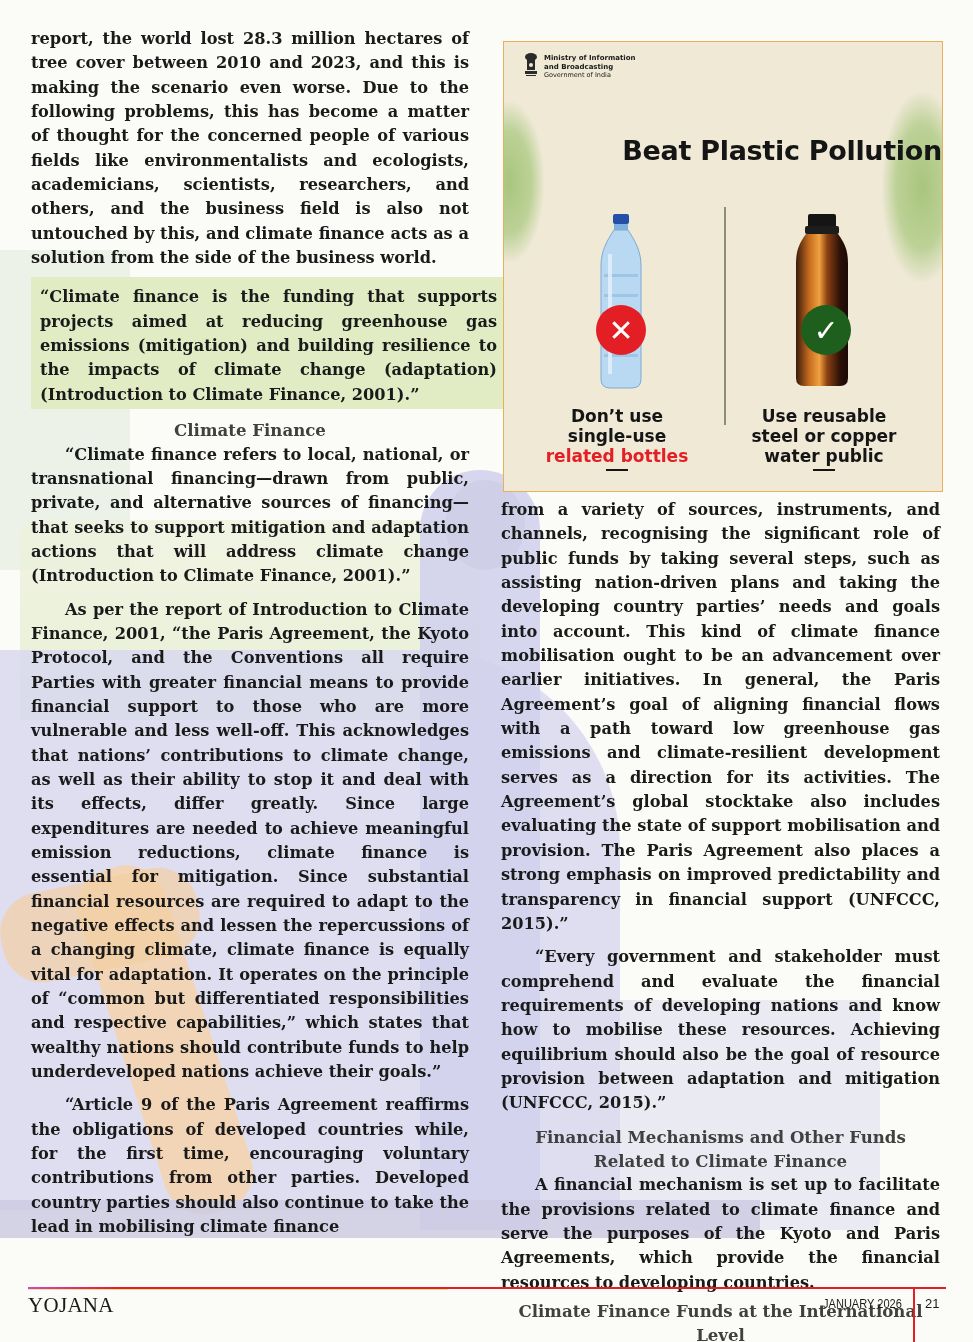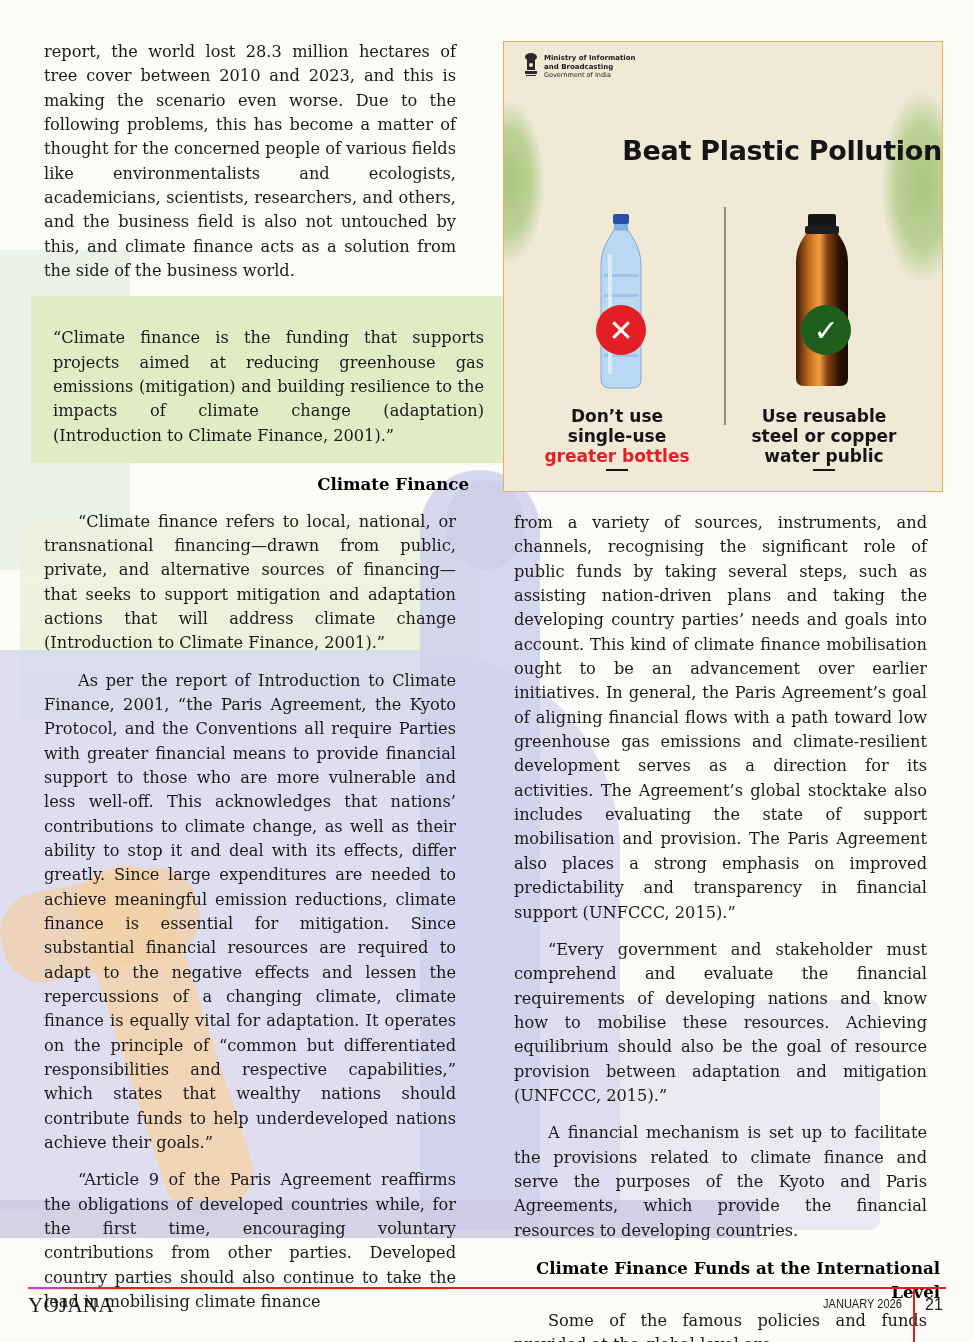--- a/index.html
+++ b/index.html
@@ -20,35 +20,35 @@
     .bg-head { left: 445px; top: 480px; width: 80px; height: 90px; background: #cfcfe8; border-radius: 50%; }
     .bg-orange { left: 120px; top: 860px; width: 90px; height: 360px; background: #f6d2a8; opacity: 0.8; transform: rotate(-18deg); border-radius: 40px; }
     .bg-orange2 { left: 0; top: 880px; width: 200px; height: 90px; background: #f4cfa2; opacity: 0.7; transform: rotate(-12deg); border-radius: 40px; }
     .bg-bar { left: 0; top: 1200px; width: 760px; height: 38px; background: #cdcbe3; opacity: 0.85; }
     .bg-rightblock { left: 560px; top: 1000px; width: 320px; height: 230px; background: #dcdcef; opacity: 0.55; border-radius: 10px; }
 
     .content { position: absolute; inset: 0; z-index: 1; }
     .col { position: absolute; font-size: 16.2px; line-height: 24.35px; text-align: justify; }
     .col-left { left: 31px; top: 27px; width: 438px; }
     .col-right { left: 501px; top: 498px; width: 439px; }
-    .col p { margin: 13px; }
+    .col p { margin: 0; font-weight: bold; }
     .indent { text-indent: 34px; }
     .gap { margin-top: 9px !important; }
     .quote-box {
       background: #e1ecc4;
-      padding: 17px 8px 2px 9px;
+      padding: 8px 8px 2px 9px;
       margin: 7px 0 9px 0;
       width: 474px;
     }
     .heading {
-      color: #000000;
+      color: #404040;
       font-weight: bold;
       font-size: 16.6px;
       line-height: 24.35px;
-      text-align: right;
+      text-align: center;
     }
     .heading-left { margin-top: 8px; }
 
     
     .poster {
       position: absolute; left: 503px; top: 41px; width: 440px; height: 451px;
       border: 1.5px solid #e8b058;
       background: #efe9d6;
       overflow: hidden;
       font-family: "DejaVu Sans", sans-serif;
@@ -72,21 +72,21 @@
     .cap-right { left: 215px; top: 364px; }
     .cap-red { color: #e31e24; }
     .dash { display: block; margin: 3px auto 0; width: 22px; height: 2px; background: #151515; }
 
     
     .footer-rule { position: absolute; left: 28px; top: 1287px; width: 918px; height: 2px; background: linear-gradient(90deg, #c74dc6 0%, #e31e24 10%, #e31e24 100%); }
     .footer-rule-y { position: absolute; left: 28px; top: 1289px; width: 420px; height: 1px; background: #f1d26a; opacity: 0.7; }
     .brand { position: absolute; left: 28px; top: 1293px; font-family: "Liberation Serif", serif; font-size: 21px; color: #1a1a1a; letter-spacing: 0.3px; }
     .issue { position: absolute; left: 823px; top: 1296px; font-family: "Liberation Sans", sans-serif; font-size: 13px; color: #1a1a1a; transform: scaleX(0.85); transform-origin: left; }
     .vrule { position: absolute; left: 913px; top: 1287px; width: 2px; height: 55px; background: #e31e24; }
-    .pagenum { position: absolute; left: 925px; top: 1296px; font-family: "Liberation Sans", sans-serif; font-size: 16px; color: #1a1a1a; }
+    .pagenum { position: absolute; left: 925px; top: 1296px; font-family: "Liberation Sans", sans-serif; font-size: 13px; color: #1a1a1a; }
   </style>
 </head>
 <body>
 
 <div class="bg-layer">
   <div class="bg-shape bg-city"></div>
   <div class="bg-shape bg-city2"></div>
   <div class="bg-shape bg-purple"></div>
   <div class="bg-shape bg-purple2"></div>
   <div class="bg-shape bg-head"></div>
@@ -151,34 +151,35 @@
       <path d="M12 20 C3 32 2 40 2 52 L2 164 Q2 172 10 172 L46 172 Q54 172 54 164 L54 52 C54 40 53 32 44 20 Z" fill="url(#cu)"></path>
     </svg>
     <div class="badge badge-x">✕</div>
     <div class="badge badge-ok">✓</div>
 
     <div class="divider"></div>
 
     <div class="caption cap-left">
       <div>Don’t use</div>
       <div>single-use</div>
-      <div class="cap-red">greater bottles</div>
+      <div class="cap-red">related bottles</div>
       <span class="dash"></span>
     </div>
     <div class="caption cap-right">
       <div>Use reusable</div>
       <div>steel or copper</div>
       <div>water public</div>
       <span class="dash"></span>
     </div>
   </div>
 
   <div class="col col-right">
     <p>from a variety of sources, instruments, and channels, recognising the significant role of public funds by taking several steps, such as assisting nation-driven plans and taking the developing country parties’ needs and goals into account. This kind of climate finance mobilisation ought to be an advancement over earlier initiatives. In general, the Paris Agreement’s goal of aligning financial flows with a path toward low greenhouse gas emissions and climate-resilient development serves as a direction for its activities. The Agreement’s global stocktake also includes evaluating the state of support mobilisation and provision. The Paris Agreement also places a strong emphasis on improved predictability and transparency in financial support (UNFCCC, 2015).”</p>
     <p class="indent gap">“Every government and stakeholder must comprehend and evaluate the financial requirements of developing nations and know how to mobilise these resources. Achieving equilibrium should also be the goal of resource provision between adaptation and mitigation (UNFCCC, 2015).”</p>
+    <div class="heading gap">Financial Mechanisms and Other Funds Related to Climate Finance</div>
     <p class="indent">A financial mechanism is set up to facilitate the provisions related to climate finance and serve the purposes of the Kyoto and Paris Agreements, which provide the financial resources to developing countries.</p>
     <div class="heading" style="margin-top:4px">Climate Finance Funds at the International Level</div>
     <p class="indent" style="margin-top:4px">Some of the famous policies and funds provided at the global level are:</p>
   </div>
 
   <div class="footer-rule"></div>
   <div class="footer-rule-y"></div>
   <div class="brand">YOJANA</div>
   <div class="issue">JANUARY 2026</div>
   <div class="vrule"></div>

